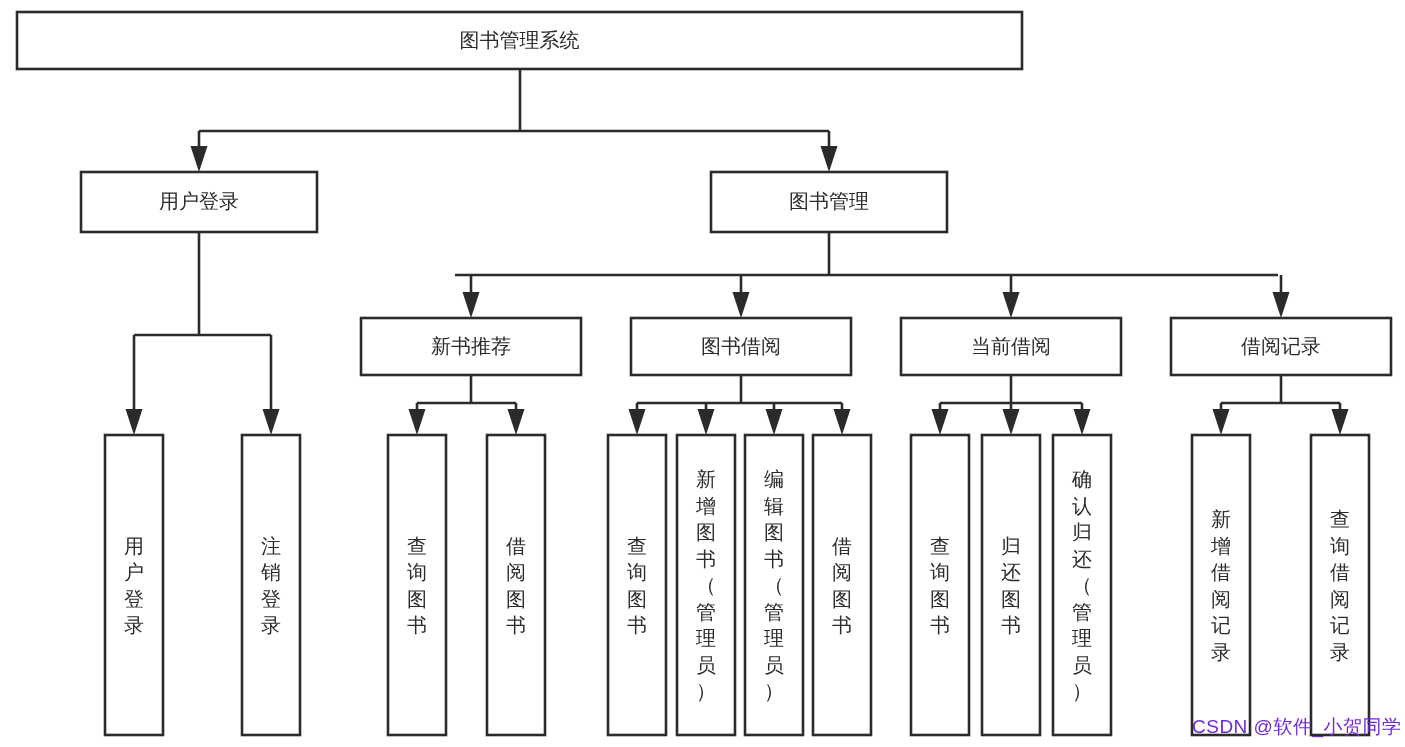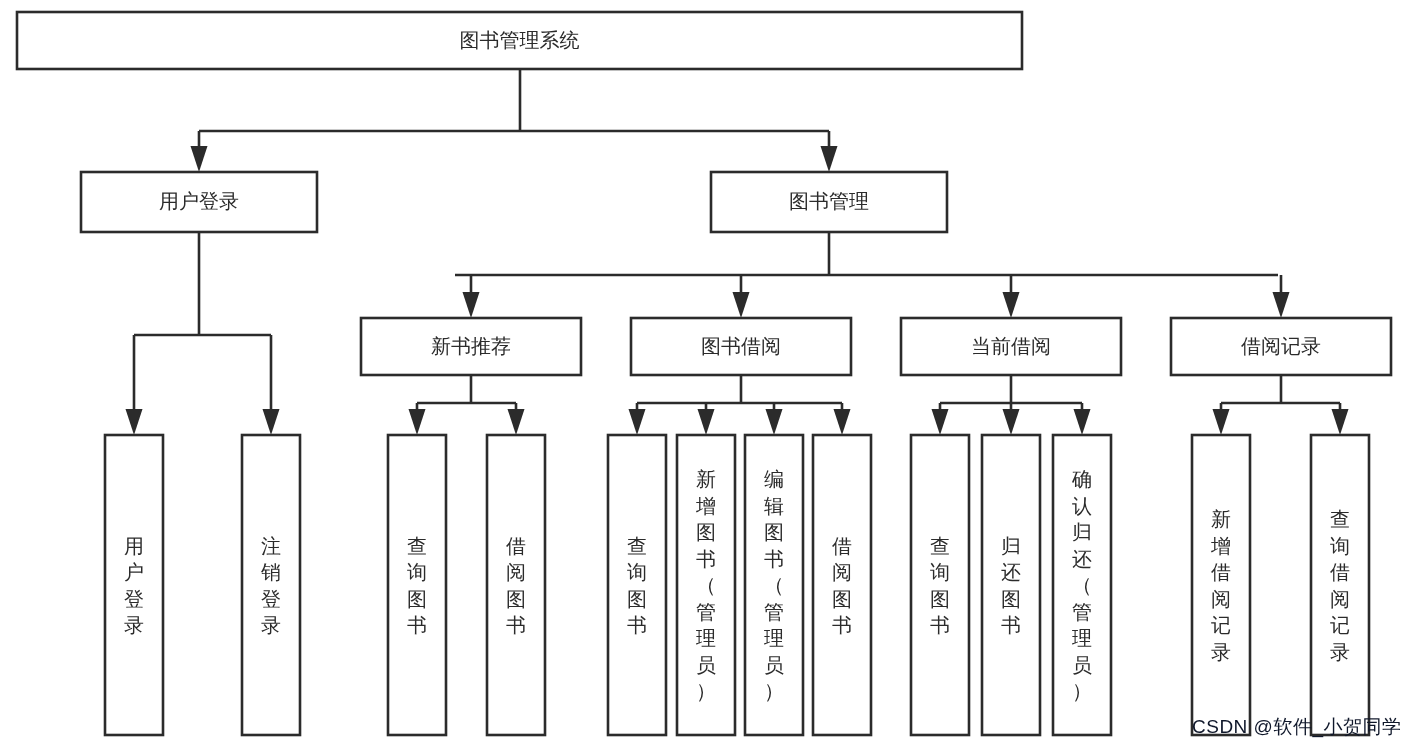--- a/index.html
+++ b/index.html
@@ -50,21 +50,21 @@
   .node-label-vertical {
     font-family: "Liberation Sans", "DejaVu Sans", sans-serif;
     fill: #2b2b2b;
     font-size: 20px;
     text-anchor: middle;
   }
   .watermark-text {
     position: absolute;
     font-family: "Liberation Sans", "DejaVu Sans", sans-serif;
     font-size: 19px;
-    color: #0f172a;
+    color: #6d28d9;
     white-space: nowrap;
     letter-spacing: 0.5px;
     pointer-events: none;
   }
 </style>
 </head>
 <body>
 
 <div id="diagram-root">
 

